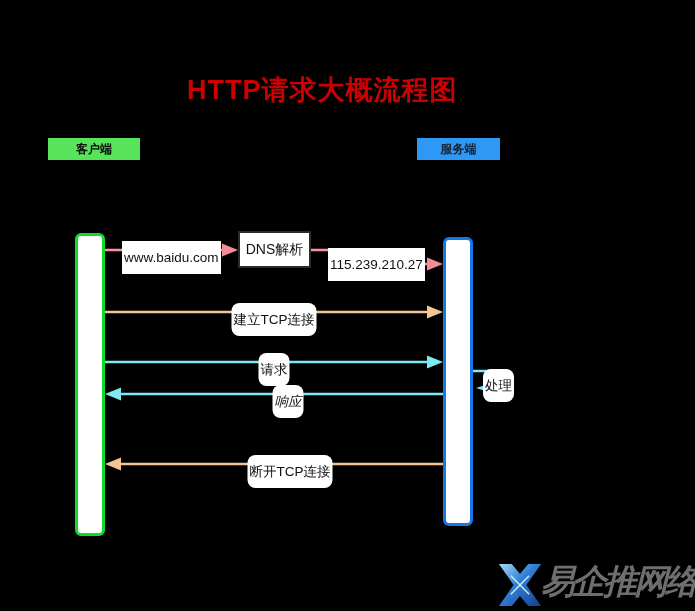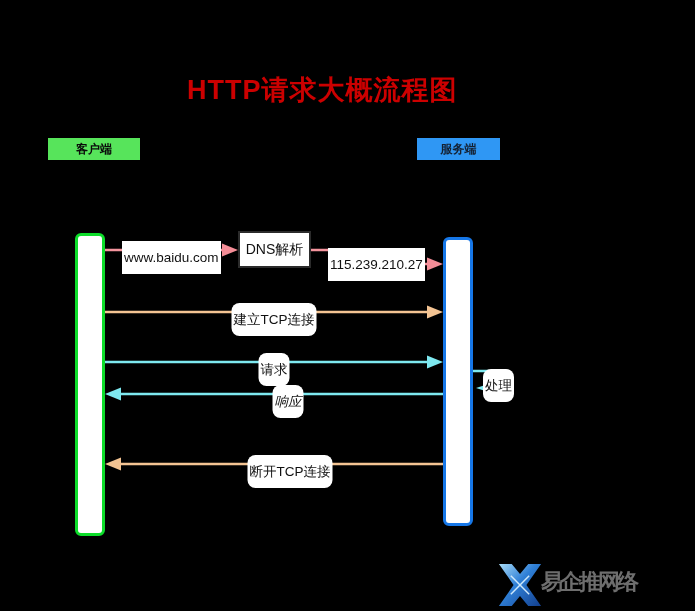--- a/index.html
+++ b/index.html
@@ -33,21 +33,21 @@
   .lbl{
     position:absolute;background:#ffffff;color:#111;
     font-size:13.5px;line-height:17px;padding:8px 2px;white-space:nowrap;
   }
   .centered{transform:translateX(-50%);border-radius:8px;}
   .watermark{position:absolute;left:497px;top:558px;width:198px;height:52px;}
   .wm-logo{position:absolute;left:1px;top:5px;}
   .wm-text{
     position:absolute;left:44px;top:0;width:154px;
     font-family:"DejaVu Serif",serif;font-weight:bold;
-    font-size:22px;line-height:46px;letter-spacing:-3px;color:#6e6e6e;white-space:nowrap;
+    font-size:34px;line-height:46px;letter-spacing:-3px;color:#6e6e6e;white-space:nowrap;font-style:italic;
   }
 </style>
 </head>
 <body>
 
 <div id="stage">
 
   <div class="title">HTTP请求大概流程图</div>
 
   <div class="actor client">

